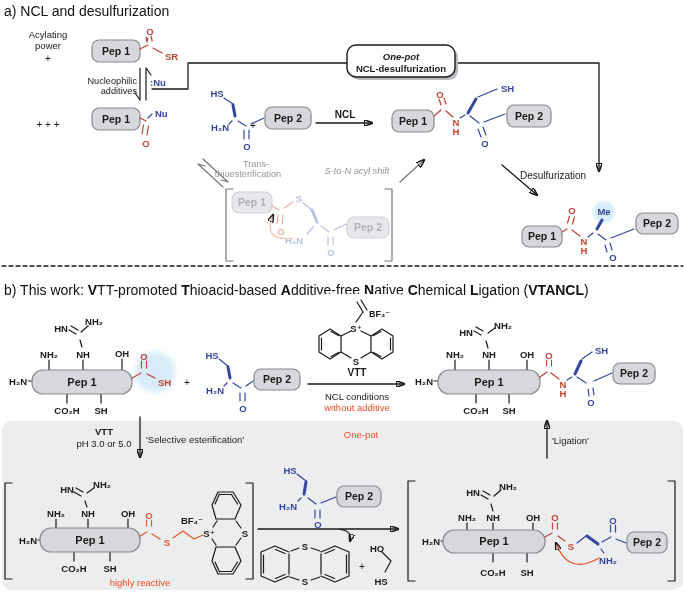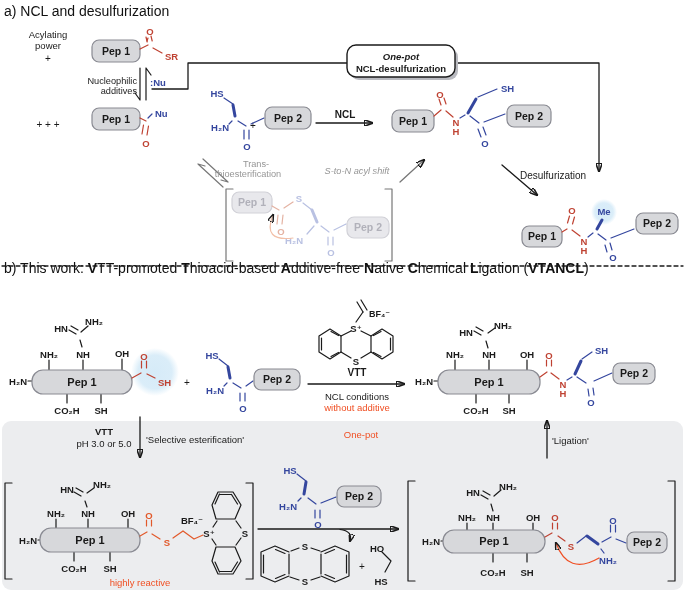--- a/index.html
+++ b/index.html
@@ -1,21 +1,21 @@
 <!DOCTYPE html>
 <html><head>
 <meta charset="utf-8">
 <style>
   html,body{margin:0;padding:0;background:#fff;}
   .canvas{position:relative;width:685px;height:592px;background:#ffffff;overflow:hidden;
           font-family:"Liberation Sans","DejaVu Sans",sans-serif;}
   .sec-title{position:absolute;font-size:14px;color:#111;white-space:nowrap;}
   .sec-title b, .sec-title span.bold{font-weight:bold;}
   #titleA{left:4px;top:3px;}
-  #titleB{left:4px;top:260px;}
+  #titleB{left:4px;top:282px;}
   svg{position:absolute;left:0;top:0;}
   svg text{font-family:"Liberation Sans","DejaVu Sans",sans-serif;font-size:9.5px;font-weight:600;
            fill:#1a1a1a;text-anchor:middle;dominant-baseline:central;}
   text.r{fill:#bf4232}text.b{fill:#34469e}text.o{fill:#f04f23}
   text.gy{fill:#969696;font-weight:400}
   text.fr{fill:#e4b2a2}text.fb{fill:#b9c1e2}text.fx{fill:#b1b1ba}
   text.pep{font-size:10.5px;font-weight:700}
   text.pepb{font-size:11px;font-weight:700}
   text.st{text-anchor:start}text.en{text-anchor:end}
   text.it{font-style:italic}text.n{font-weight:400}

